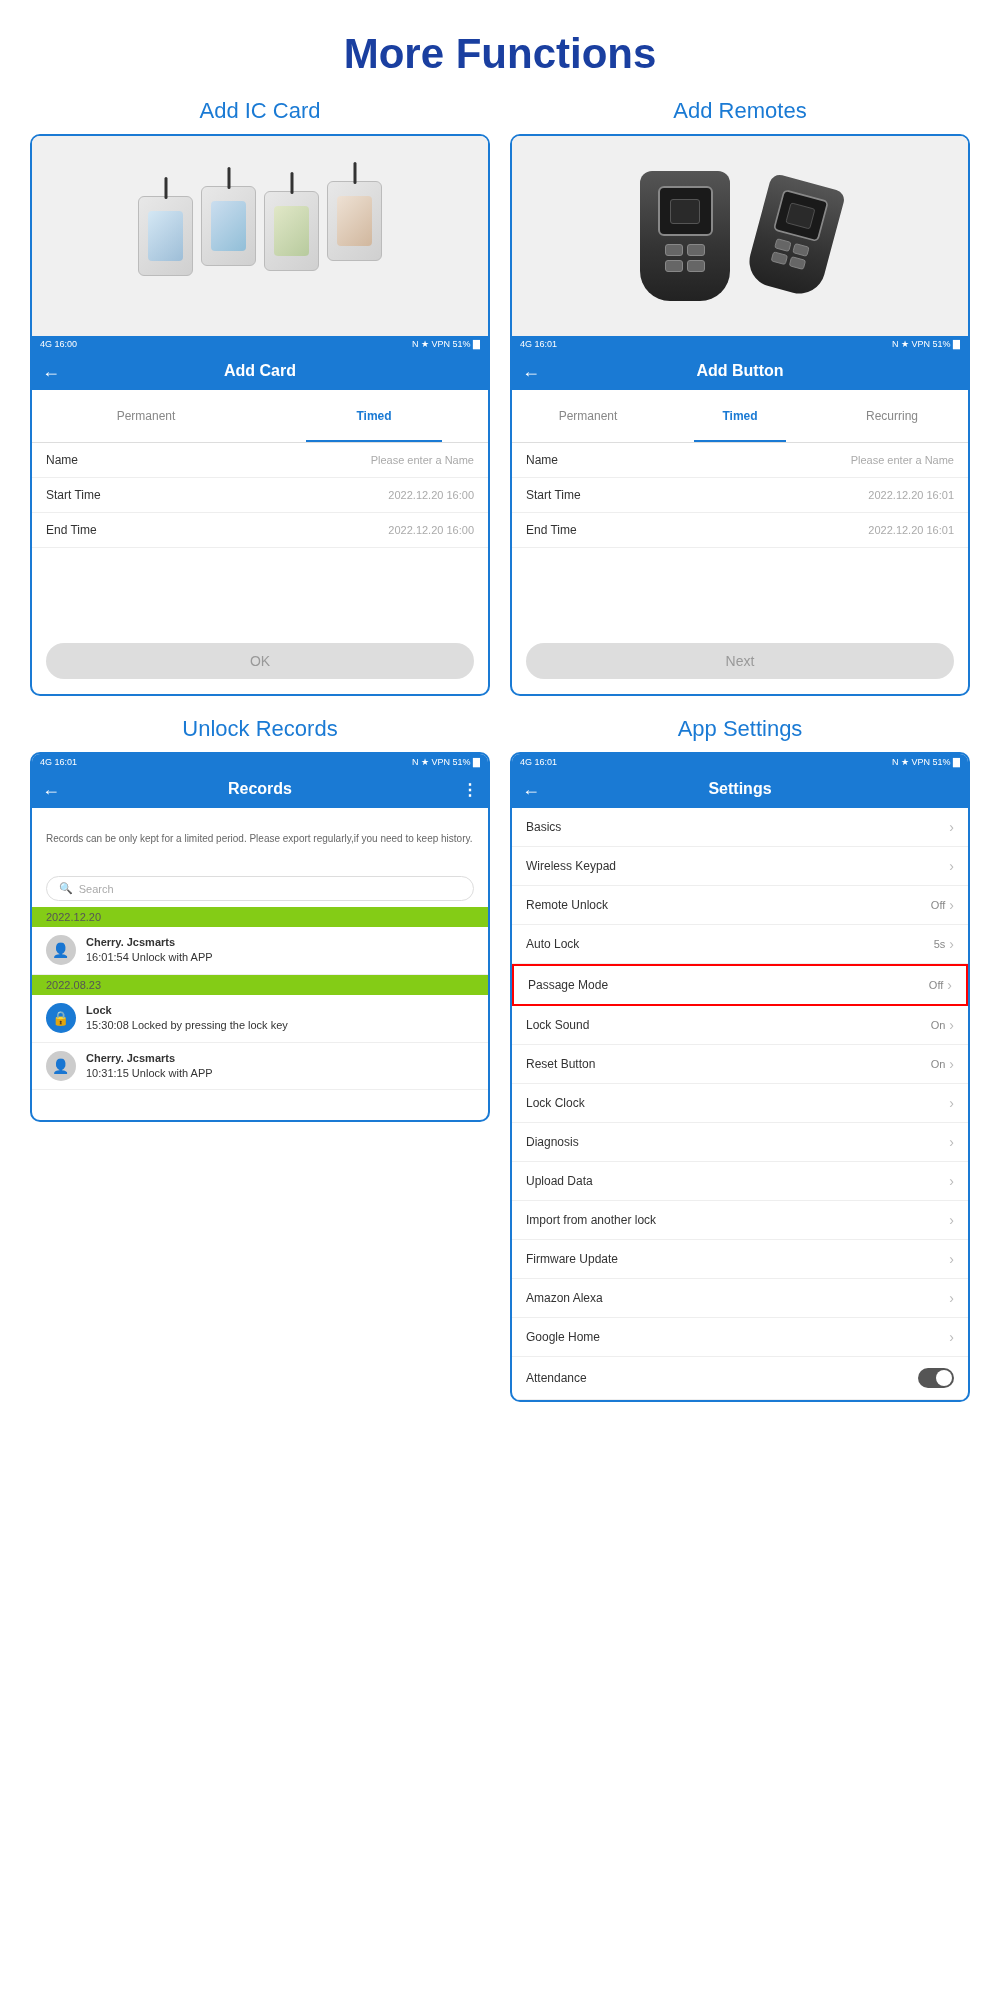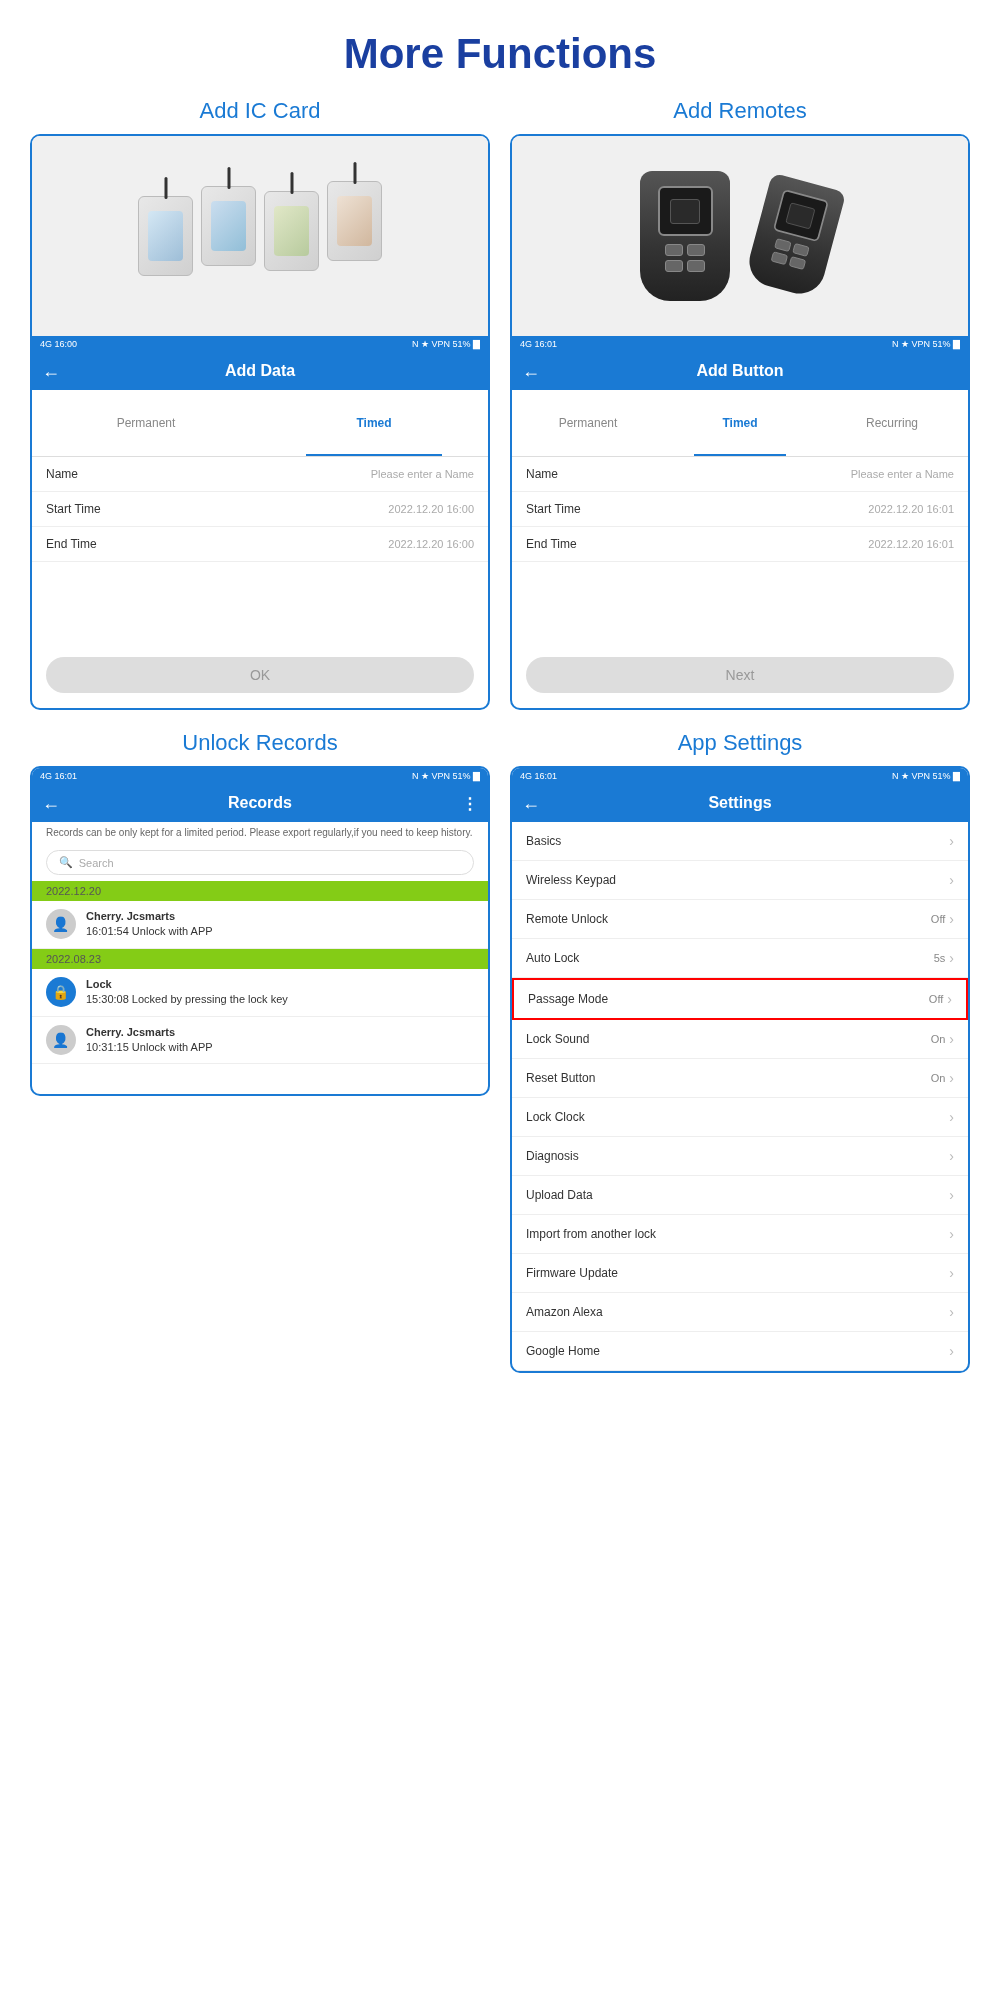--- a/index.html
+++ b/index.html
@@ -170,21 +170,21 @@
     }
 
     .phone-tabs {
       display: flex;
       border-bottom: 1px solid #ddd;
       background: white;
     }
     .phone-tab {
       flex: 1;
       text-align: center;
-      padding: 26px 4px;
+      padding: 19px 4px;
       font-size: 12px;
       color: #888;
       position: relative;
     }
     .phone-tab.active {
       color: #1a7ad4;
       font-weight: bold;
     }
     .phone-tab.active::after {
       content: '';
@@ -219,21 +219,21 @@
       border-radius: 25px;
       padding: 10px;
       text-align: center;
       color: #999;
       font-size: 14px;
     }
 
     
     .records-notice {
       background: white;
-      padding: 4px 14px;
+      padding: 24px 14px;
       font-size: 10px;
       color: #666;
       line-height: 1.4;
     }
     .records-search {
       margin: 6px 14px;
       border: 1px solid #ddd;
       border-radius: 20px;
       padding: 5px 12px;
       font-size: 11px;
@@ -351,21 +351,21 @@
         </div>
       </div>
 
       <div class="phone-status-bar">
         <span>4G  16:00</span>
         <span>N ★ VPN 51% ▇</span>
       </div>
 
       <div class="phone-header">
         <span class="phone-back-arrow">←</span>
-        <span>Add Data</span>
+        <span>Add Card</span>
       </div>
 
       <div class="phone-tabs">
         <div class="phone-tab">Permanent</div>
         <div class="phone-tab active">Timed</div>
       </div>
 
       <div class="phone-field">
         <span class="phone-field-label">Name</span>
         <span class="phone-field-value">Please enter a Name</span>
@@ -599,17 +599,23 @@
             <div class="settings-item-right">
               <span class="chevron">›</span>
             </div>
           </div>
           <div class="settings-item">
             <span>Google Home</span>
             <div class="settings-item-right">
               <span class="chevron">›</span>
             </div>
           </div>
+          <div class="settings-item">
+            <span>Attendance</span>
+            <div class="settings-item-right">
+              <div class="toggle-switch"></div>
+            </div>
+          </div>
         </div>
     </div>
   </div>
 
 </div>
 
 </body></html>

